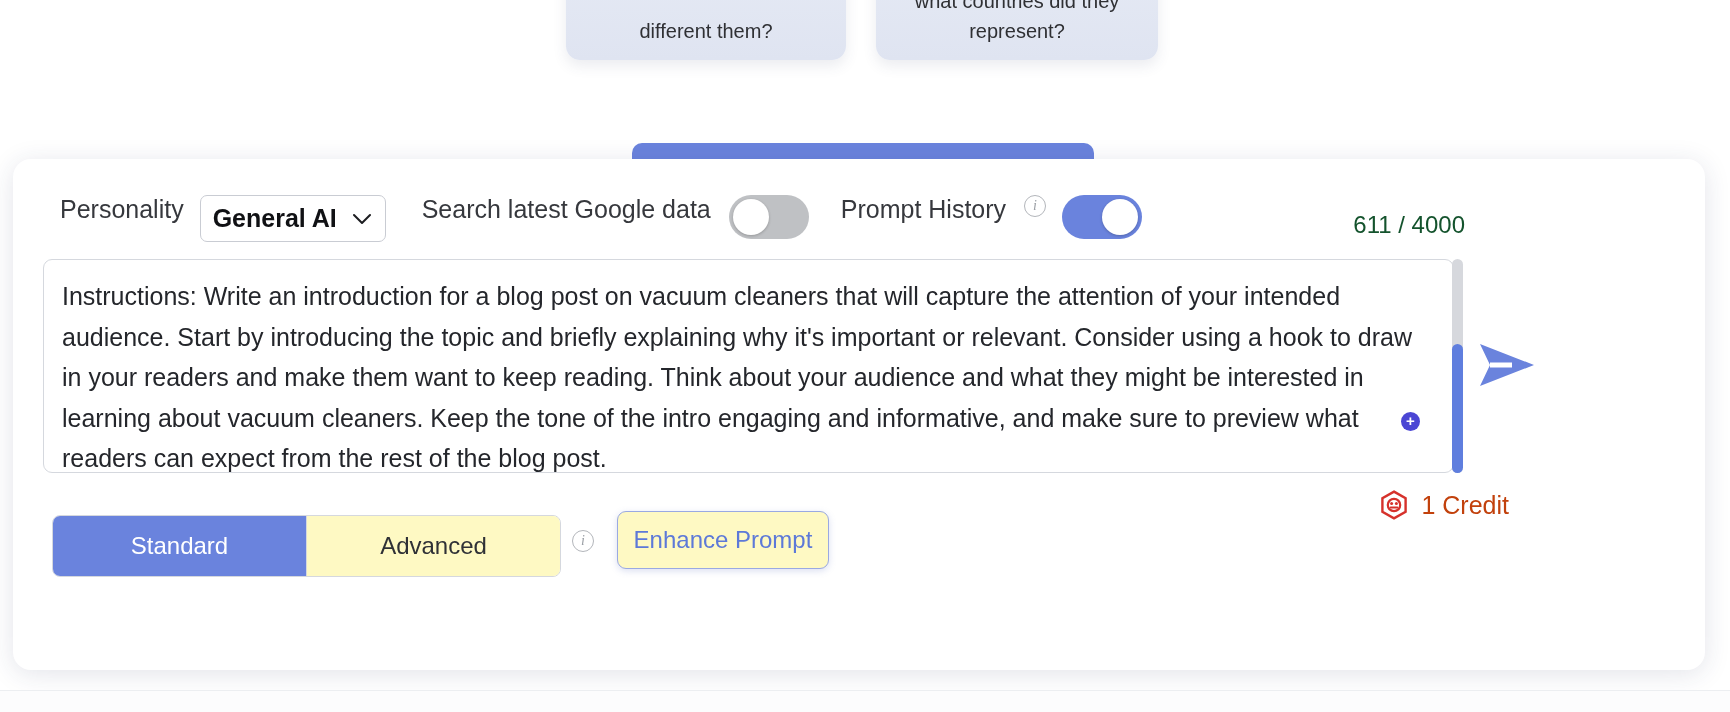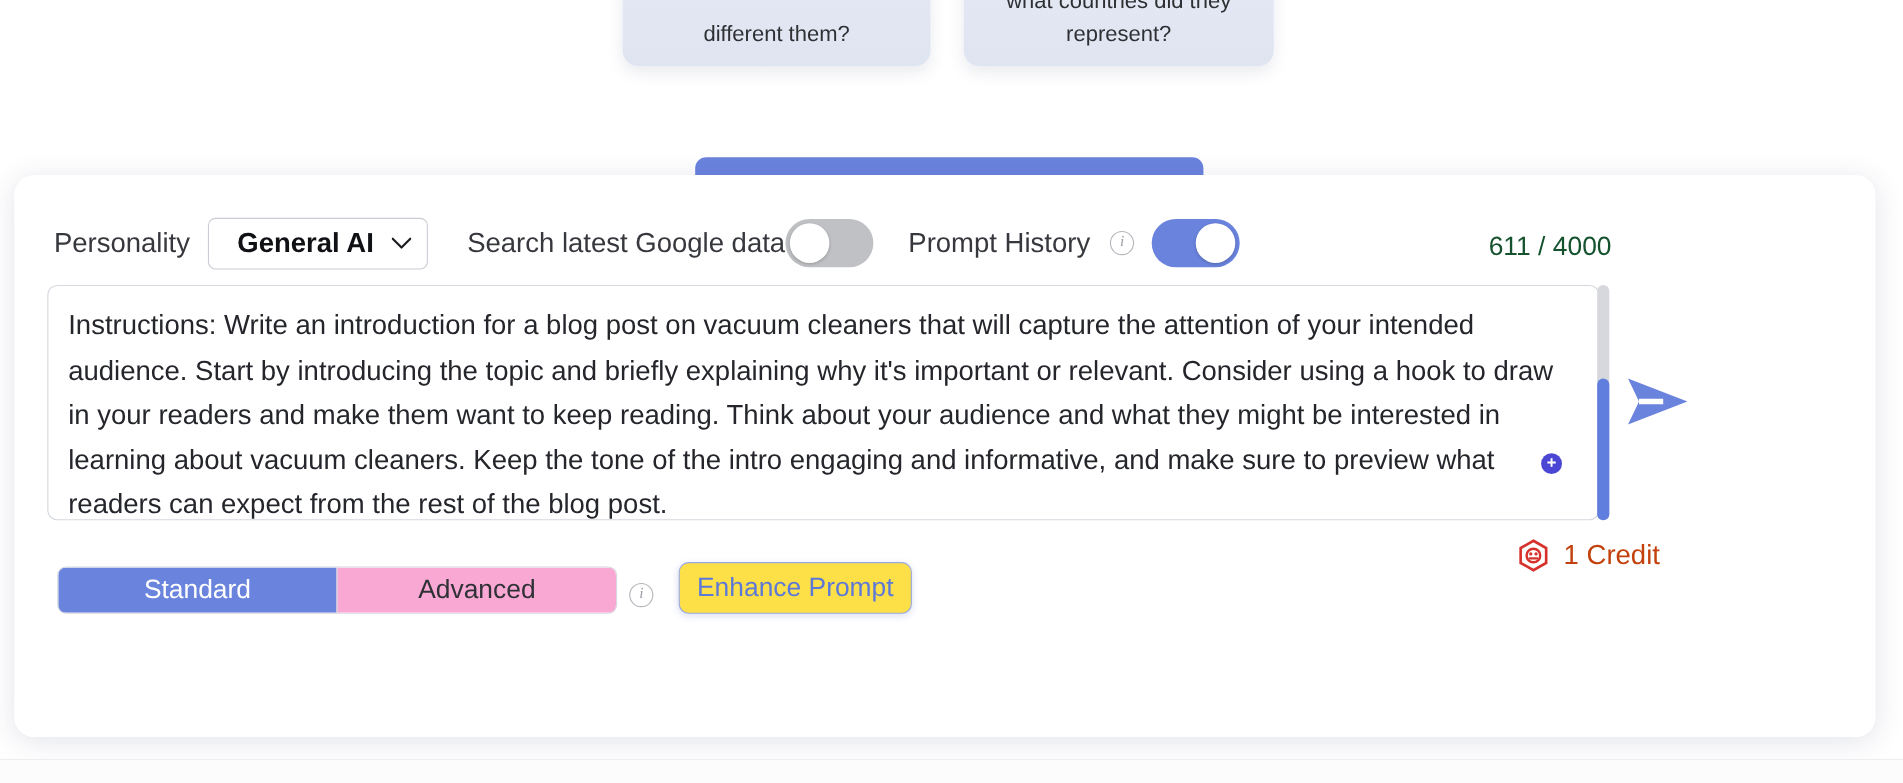--- a/index.html
+++ b/index.html
@@ -56,60 +56,60 @@
     width: 1692px;
     height: 511px;
     background: #ffffff;
     border-radius: 18px;
     box-shadow: 0 4px 26px rgba(40,50,90,0.13);
   }
 
   
   #options-row {
     position: absolute;
-    left: 36px;
+    left: 47px;
     top: 36px;
     height: 52px;
     display: flex;
-    align-items: center;
+    align-items: flex-start;
   }
   .opt-label {
     font-size: 25px;
     color: #36383d;
     white-space: nowrap;
   }
   #personality-label { margin-right: 16px; }
 
   #personality-select {
     appearance: none;
     -webkit-appearance: none;
     border: 1px solid #c9ccd3;
     border-radius: 7px;
     background: #ffffff;
     font-family: "Liberation Sans", sans-serif;
     font-size: 25px;
     font-weight: bold;
     color: #101114;
-    padding: 6px 46px 6px 26px;
+    padding: 6px 46px 6px 12px;
     height: 47px;
     line-height: 33px;
     cursor: pointer;
   }
   .select-wrap { position: relative; display: inline-block; }
   .select-chevron {
     position: absolute;
     right: 15px;
     top: 50%;
     transform: translateY(-50%);
     pointer-events: none;
     width: 18px;
     height: 11px;
   }
 
-  #search-google-label { margin-left: 36px; }
+  #search-google-label { margin-left: 36px; margin-right: 18px; }
   #enable-history-label { margin-left: 32px; margin-right: 16px; }
 
   .toggle {
     position: relative;
     width: 80px;
     height: 44px;
     border-radius: 22px;
     cursor: pointer;
     flex: none;
   }
@@ -234,27 +234,27 @@
 
   
   #mode-group {
     position: absolute;
     left: 39px;
     top: 356px;
     display: flex;
     border: 1px solid #d5d8de;
     border-radius: 8px;
     overflow: hidden;
-    height: 43px;
+    height: 62px;
   }
   .mode-btn {
     font-family: "Liberation Sans", sans-serif;
     font-size: 24px;
     border: none;
-    background: #f9a8d4;
+    background: #fef9c3;
     color: #2f3136;
     cursor: pointer;
     padding: 0 30px;
     height: 100%;
     white-space: nowrap;
   }
   .mode-btn.active { background: #6a83dd; color: #ffffff; }
   #mode-standard { width: 253px; }
   #mode-advanced { width: 254px; border-left: 1px solid #d5d8de; }
 
@@ -263,24 +263,24 @@
     left: 557px;
     top: 371px;
   }
 
   
   #enhance-prompt-button {
     position: absolute;
     left: 604px;
     top: 352px;
     width: 212px;
-    height: 47px;
+    height: 58px;
     border: 1.6px solid #9aa9e2;
     border-radius: 9px;
-    background: #fde047;
+    background: #fef9c3;
     color: #5d79d8;
     font-family: "Liberation Sans", sans-serif;
     font-size: 24px;
     cursor: pointer;
     box-shadow: 0 2px 7px rgba(90,110,190,0.22);
   }
 
   
   #credit-indicator {
     position: absolute;

